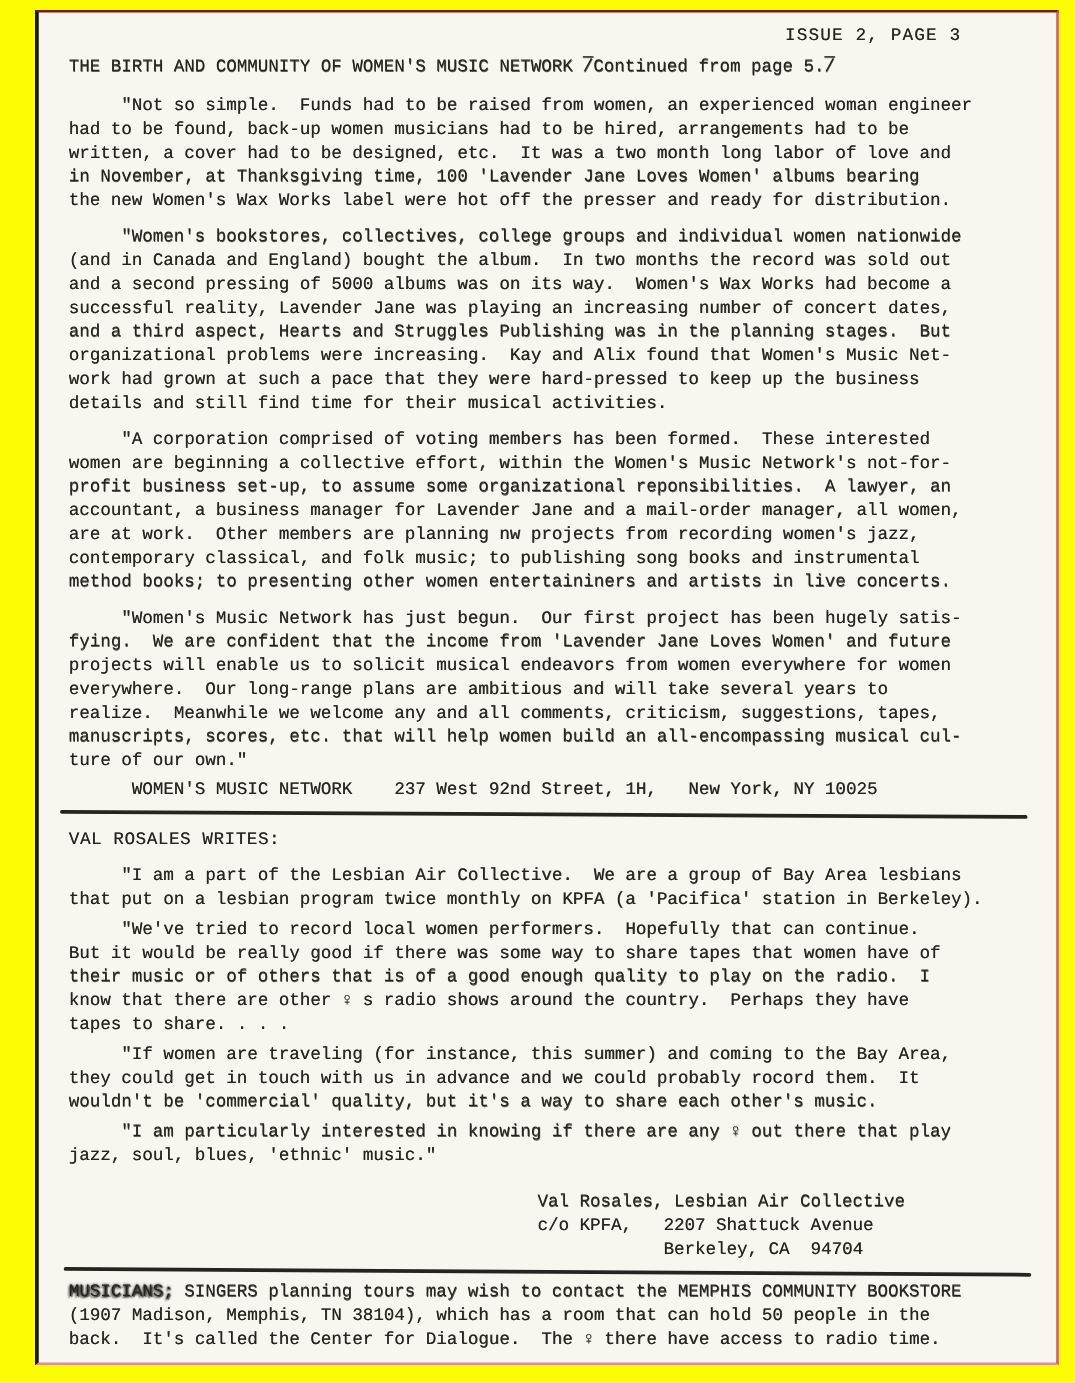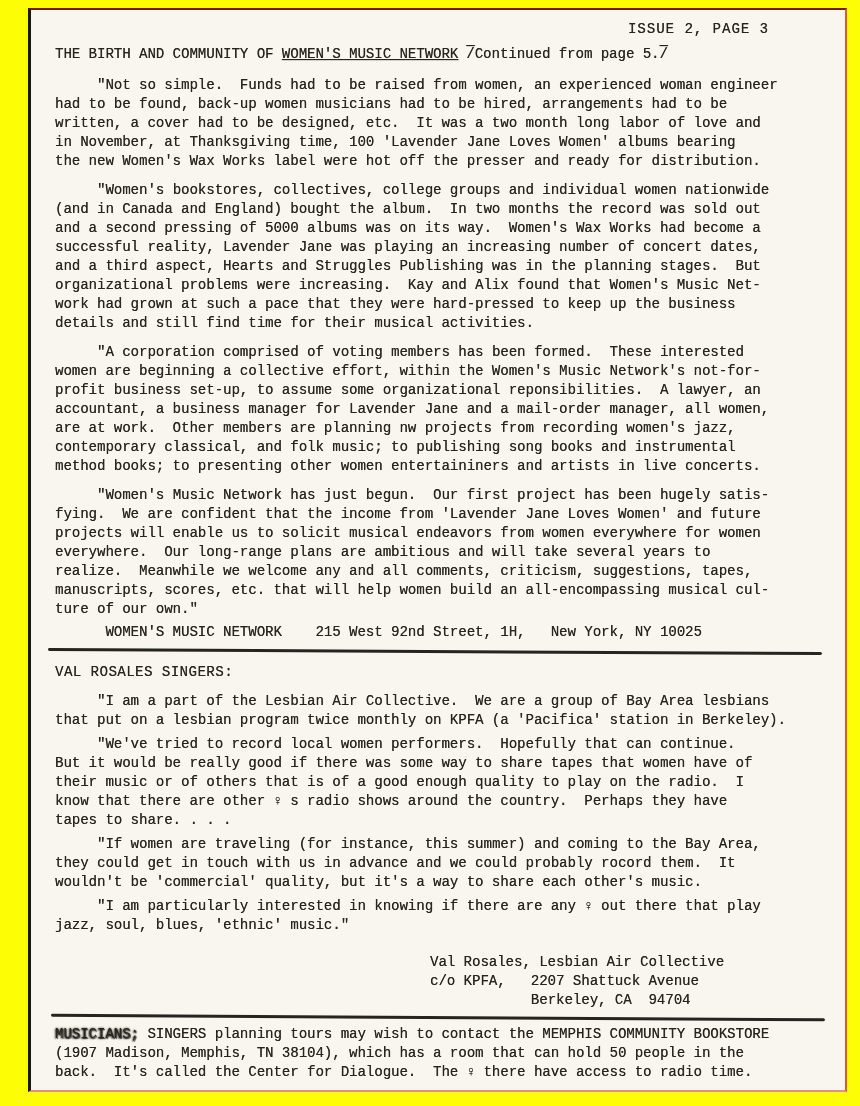--- a/index.html
+++ b/index.html
@@ -35,21 +35,21 @@
     text-align:right;
     padding-right:58px;
     letter-spacing:1px;
     white-space:pre;
   }
   .title {
     font-size:14px; font-weight:normal;
     margin:6px 0 0 0;
     white-space:pre;
   }
-  .uline { text-decoration:underline; }
+  .uline { }
   .obracket { text-decoration:overline; }
   .cont-open { margin-left:8px; }
   .para {
     white-space:pre-wrap;
     margin:0 0 10px 0;
     width:768px;
   }
   .para.first { margin-top:12px; }
   .para.tight { margin-bottom:4px; }
   .addr {
@@ -112,25 +112,25 @@
 contemporary classical, and folk music; to publishing song books and instrumental
 method books; to presenting other women entertaininers and artists in live concerts.</p>
     <p class="para tight">     "Women's Music Network has just begun.  Our first project has been hugely satis-
 fying.  We are confident that the income from 'Lavender Jane Loves Women' and future
 projects will enable us to solicit musical endeavors from women everywhere for women
 everywhere.  Our long-range plans are ambitious and will take several years to
 realize.  Meanwhile we welcome any and all comments, criticism, suggestions, tapes,
 manuscripts, scores, etc. that will help women build an all-encompassing musical cul-
 ture of our own."</p>
 
-    <div class="addr">      WOMEN'S MUSIC NETWORK    215 West 92nd Street, 1H,   New York, NY 10025</div>
+    <div class="addr">      WOMEN'S MUSIC NETWORK    237 West 92nd Street, 1H,   New York, NY 10025</div>
 
     <div class="rule"></div>
 
-    <div class="val-head">VAL ROSALES SINGERS:</div>
+    <div class="val-head">VAL ROSALES WRITES:</div>
 
     <p class="para vpara">     "I am a part of the Lesbian Air Collective.  We are a group of Bay Area lesbians
 that put on a lesbian program twice monthly on KPFA (a 'Pacifica' station in Berkeley).</p>
     <p class="para vpara">     "We've tried to record local women performers.  Hopefully that can continue.
 But it would be really good if there was some way to share tapes that women have of
 their music or of others that is of a good enough quality to play on the radio.  I
 know that there are other ♀ s radio shows around the country.  Perhaps they have
 tapes to share. . . .</p>
     <p class="para vpara">     "If women are traveling (for instance, this summer) and coming to the Bay Area,
 they could get in touch with us in advance and we could probably rocord them.  It

